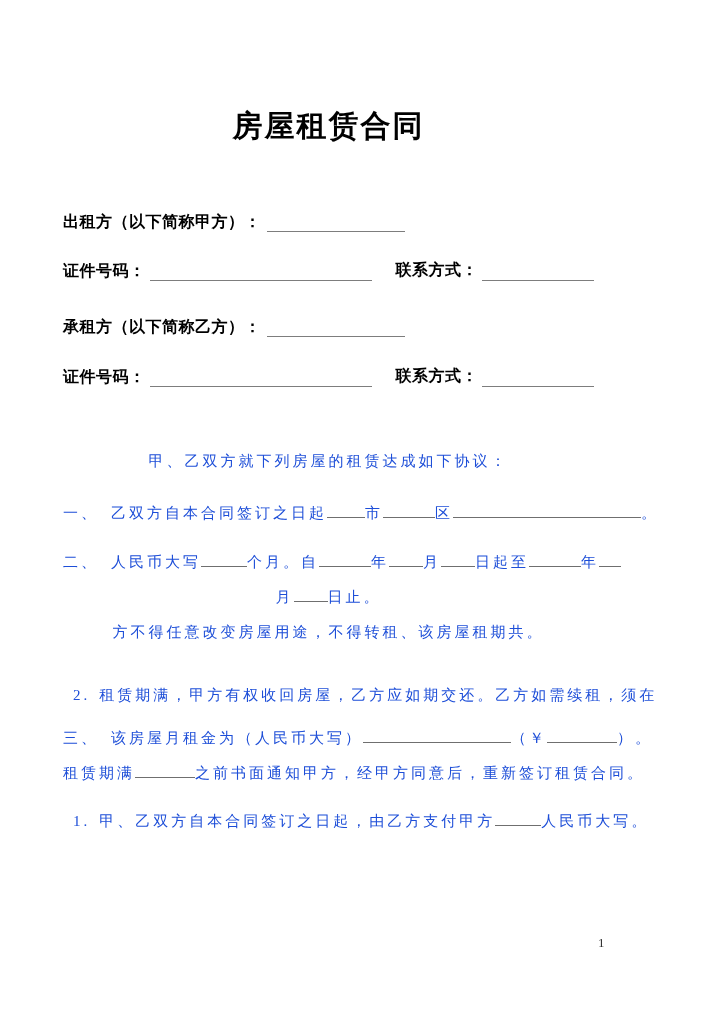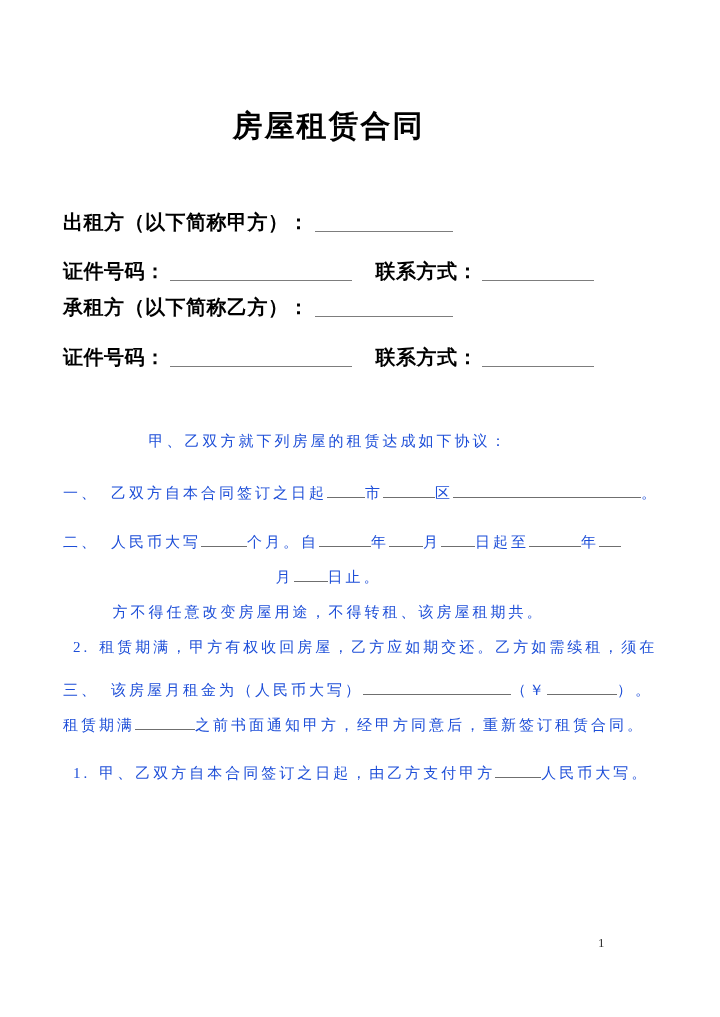--- a/index.html
+++ b/index.html
@@ -24,58 +24,58 @@
     line-height:44px;
     letter-spacing:2px;
     color:#000;
   }
   
   .hline {
     display:flex;
     align-items:flex-end;
     font-family:"Liberation Sans","DejaVu Sans",sans-serif;
     font-weight:bold;
-    font-size:20px;
+    font-size:16px;
     line-height:20px;
     letter-spacing:0.5px;
     white-space:nowrap;
     color:#000;
   }
   .mt-lessor   { margin-top:64px; }
   .mt-idrow    { margin-top:29px; }
-  .mt-lessee   { margin-top:16px; }
+  .mt-lessee   { margin-top:36px; }
   .mt-idrow2   { margin-top:30px; }
   
   .bl {
     display:inline-block;
     height:16px;
     border-bottom:1px solid #7d7d7d;
     vertical-align:baseline;
   }
   .grow { flex:1 1 auto; margin-left:4px; }
-  .contact-label { margin-left:24px; }
+  .contact-label { margin-left:24px;font-family:Liberation Mono, monospace; }
   
   .b {
     font-size:15px;
     line-height:20px;
     letter-spacing:3px;
     white-space:nowrap;
     color:#1d4ed8;
     text-align:center;
   }
   .b .bl { height:14px; border-bottom-color:#6f6f6f; }
   .num  { margin-right:12px; }
   .sub  { padding-left:10px; }
   .sub .num { margin-right:9px; }
   .mt-intro { margin-top:64px; }
   .mt-c1    { margin-top:32px; }
   .mt-c2    { margin-top:29px; }
   .mt-cont  { margin-top:15px; }
   .mt-s1    { margin-top:32px; }
-  .mt-s2    { margin-top:15px; }
+  .mt-s2    { margin-top:43px; }
   .mt-c3    { margin-top:23px; }
   .mt-s3    { margin-top:28px; }
   
   .pageno {
     position:absolute;
     left:598px; top:935px;
     font-size:13px;
     color:#333;
   }
 </style>

